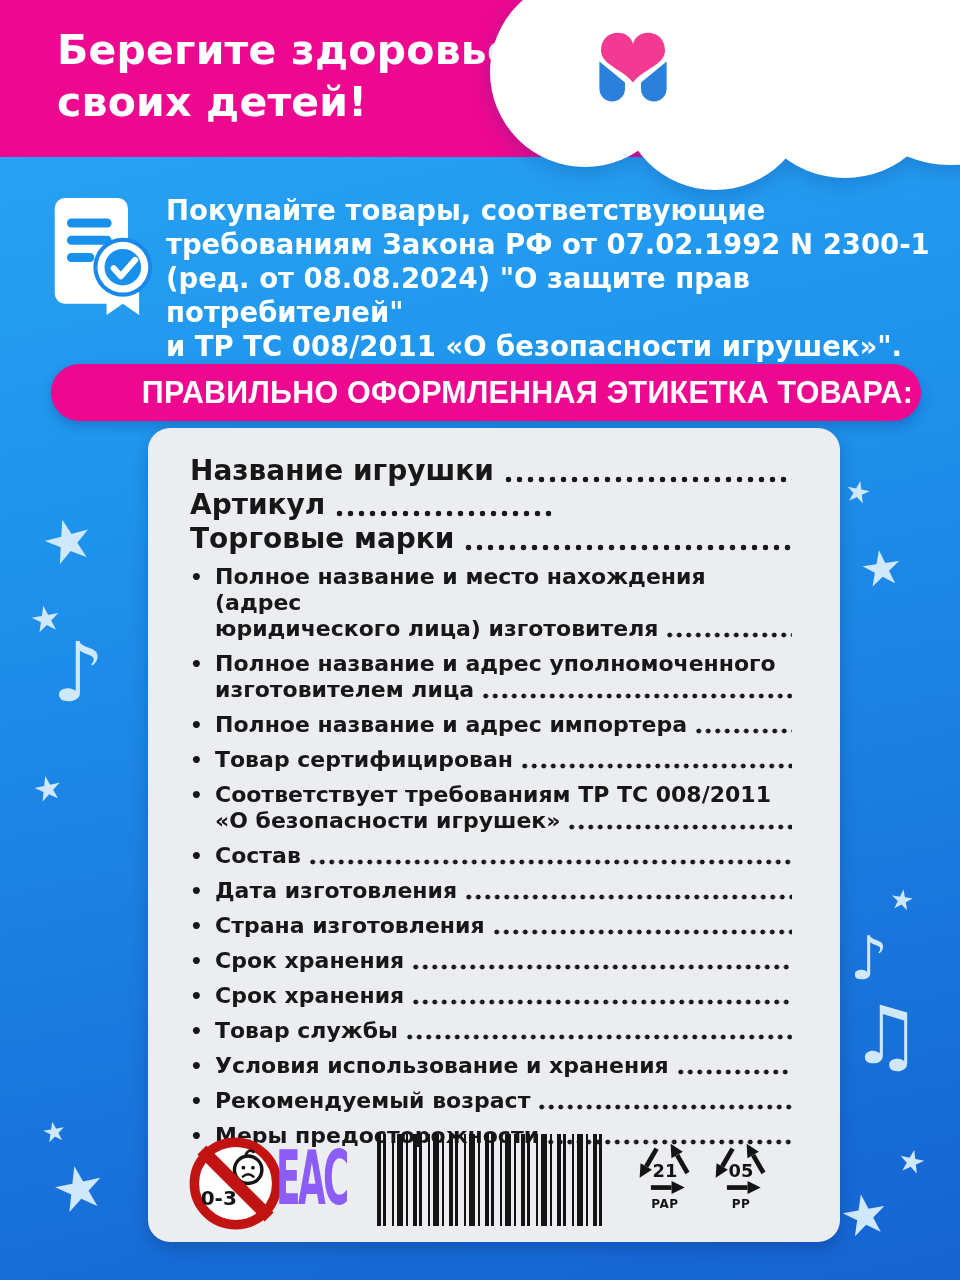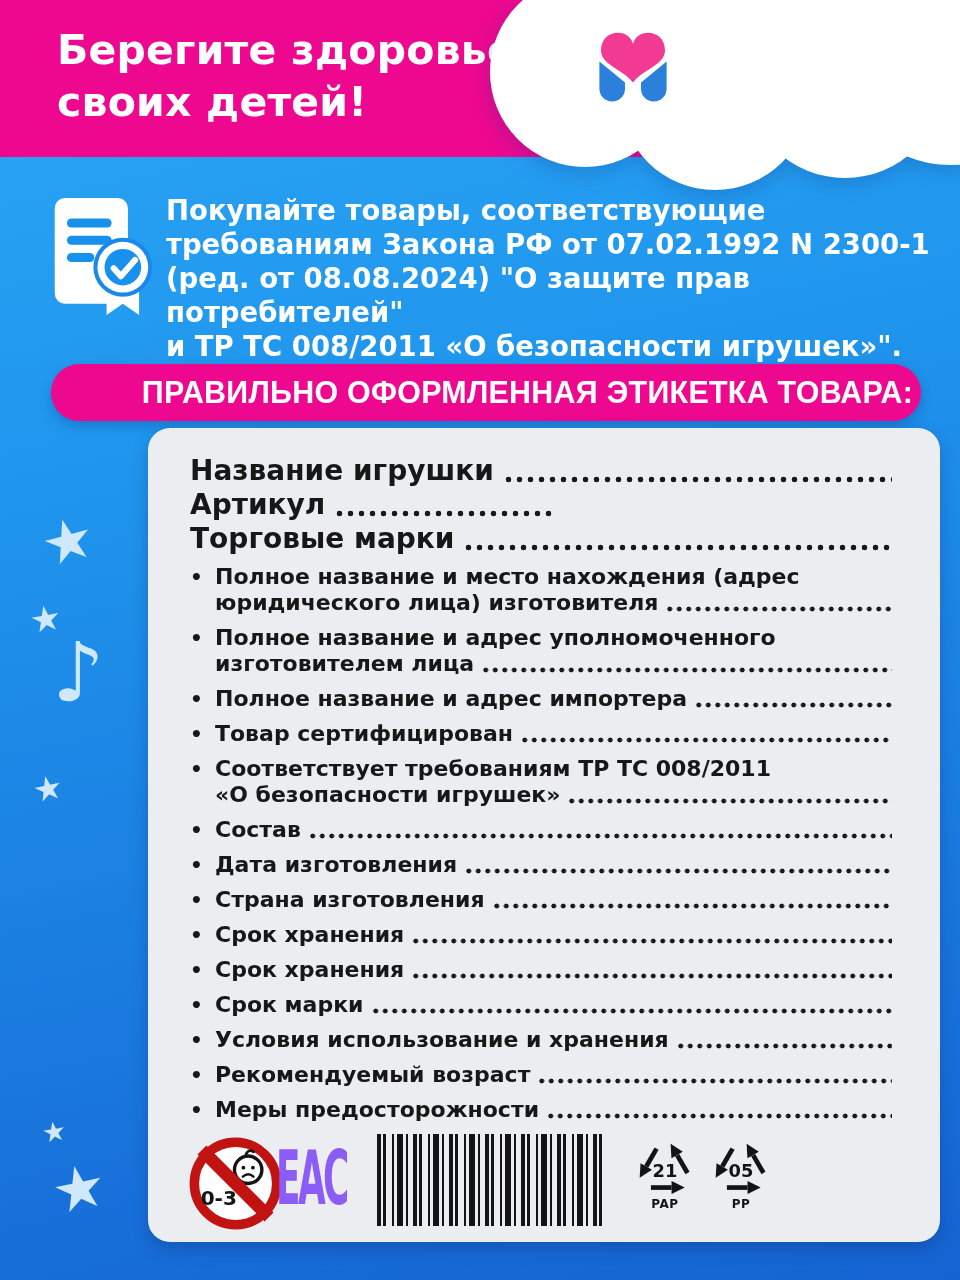--- a/index.html
+++ b/index.html
@@ -24,21 +24,21 @@
   .cert-icon{position:absolute;left:48px;top:194px;width:108px;height:124px;z-index:1;}
   .intro{position:absolute;left:166px;top:193px;width:780px;z-index:1;color:#fff;
     font-weight:700;font-size:27.5px;line-height:34px;}
   
   .pill{position:absolute;left:51px;top:347px;width:870px;height:57px;background:#EE0890;
     border-radius:29px;z-index:1;box-shadow:0 5px 12px rgba(8,40,120,.28);
     display:flex;align-items:center;justify-content:flex-end;margin-top:17px;}
   .pill .pill-label{color:#fff;font-family:"Liberation Sans","DejaVu Sans",sans-serif;
     font-weight:700;font-size:31px;letter-spacing:.3px;white-space:nowrap;transform:scaleX(.98);}
   
-  .card{position:absolute;left:148px;top:428px;width:792px;height:814px;background:#EBEDF0;
+  .card{position:absolute;left:148px;top:428px;width:692px;height:814px;background:#EBEDF0;
     border-radius:22px;z-index:2;box-shadow:0 7px 16px rgba(12,42,110,.3);color:#171717;}
   .fields{padding:26px 48px 0 42px;}
   .fld{display:flex;align-items:flex-end;font-size:28px;font-weight:800;line-height:34px;}
   .fld .leader{flex:1;height:7px;margin:0 0 5px 9px;
     background-image:radial-gradient(circle,#191919 2.6px,transparent 3.1px);
     background-size:11px 7px;background-repeat:repeat-x;background-position:0 50%;}
   .fld.artikul .leader{flex:0 0 222px;}
   .items{list-style:none;margin:8px 0 0 0;padding:0 48px 0 42px;}
   .items li{display:flex;margin-bottom:9px;font-size:22px;font-weight:700;line-height:26px;}
   .blt{width:25px;flex:none;font-size:20px;line-height:26px;}
@@ -237,21 +237,21 @@
             <div class="lrow">
               <span>Срок хранения</span>
               <span class="leader"></span>
             </div>
           </div>
       </li>
       <li>
         <span class="blt">•</span>
         <div class="itx">
             <div class="lrow">
-              <span>Срок марки</span>
+              <span>Товар службы</span>
               <span class="leader"></span>
             </div>
           </div>
       </li>
       <li>
         <span class="blt">•</span>
         <div class="itx">
             <div class="lrow">
               <span>Условия использование и хранения</span>
               <span class="leader"></span>

